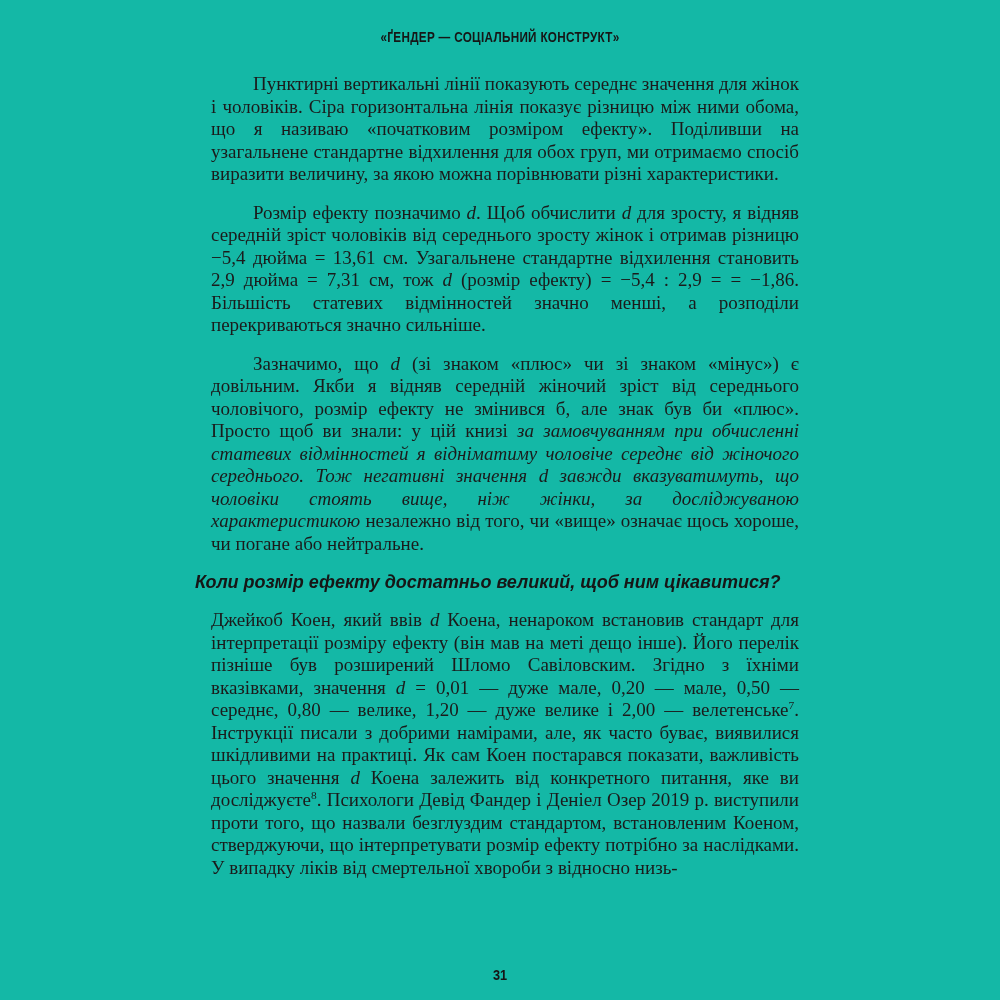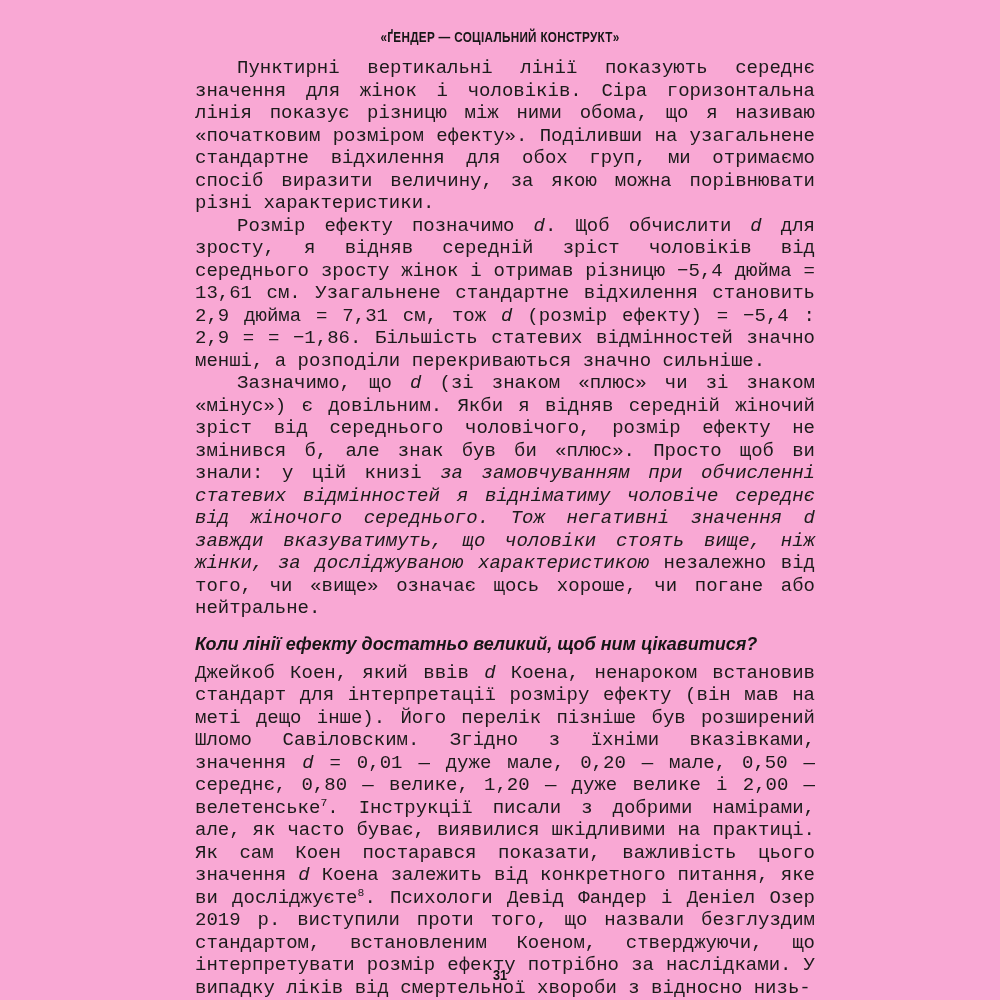--- a/index.html
+++ b/index.html
@@ -4,21 +4,21 @@
 <style>
   html, body {
     margin: 0;
     padding: 0;
     background: #ffffff;
   }
   .page {
     position: relative;
     width: 1000px;
     height: 1000px;
-    background: #f9a8d4;
+    background: #14b8a6;
     color: #1b1b1b;
     font-family: "Liberation Serif", serif;
     overflow: hidden;
   }
   .running-head {
     position: absolute;
     top: 28px;
     left: 0;
     width: 100%;
     text-align: center;
@@ -33,22 +33,21 @@
     position: absolute;
     left: 195px;
     top: 57px;
     width: 620px;
     font-size: 19px;
     line-height: 22.5px;
     text-align: justify;
     color: #1b1b1b;
   }
   .text-column p.body {
-    margin: 0;
-    font-family: Liberation Mono, monospace;
+    margin: 16px;
   }
   .text-column p.body.indent {
     text-indent: 42px;
   }
   .text-column h2.subheading {
     margin: 13px 0 7px 0;
     font-family: "Liberation Sans", sans-serif;
     font-style: italic;
     font-weight: 700;
     font-size: 18px;
@@ -80,18 +79,18 @@
 </head>
 <body>
 
 <div class="page">
   <header class="running-head">«ҐЕНДЕР — СОЦІАЛЬНИЙ КОНСТРУКТ»</header>
 
   <main class="text-column" id="body-text">
       <p class="body indent">Пунктирні вертикальні лінії показують середнє значення для жінок і чоловіків. Сіра горизонтальна лінія показує різницю між ними обома, що я називаю «початковим розміром ефекту». Поділивши на узагальнене стандартне відхилення для обох груп, ми отримаємо спосіб виразити величину, за якою можна порівнювати різні характеристики.</p>
       <p class="body indent">Розмір ефекту позначимо <i>d</i>. Щоб обчислити <i>d</i> для зросту, я відняв середній зріст чоловіків від середнього зросту жінок і отримав різницю −5,4 дюйма = 13,61 см. Узагальнене стандартне відхилення становить 2,9 дюйма = 7,31 см, тож <i>d</i> (розмір ефекту) = −5,4 : 2,9 = = −1,86. Більшість статевих відмінностей значно менші, а розподіли перекриваються значно сильніше.</p>
       <p class="body indent">Зазначимо, що <i>d</i> (зі знаком «плюс» чи зі знаком «мінус») є довільним. Якби я відняв середній жіночий зріст від середнього чоловічого, розмір ефекту не змінився б, але знак був би «плюс». Просто щоб ви знали: у цій книзі <i>за замовчуванням при обчисленні статевих відмінностей я відніматиму чоловіче середнє від жіночого середнього. Тож негативні значення d завжди вказуватимуть, що чоловіки стоять вище, ніж жінки, за досліджуваною характеристикою</i> незалежно від того, чи «вище» означає щось хороше, чи погане або нейтральне.</p>
-      <h2 class="subheading">Коли лінії ефекту достатньо великий, щоб ним цікавитися?</h2>
+      <h2 class="subheading">Коли розмір ефекту достатньо великий, щоб ним цікавитися?</h2>
       <p class="body">Джейкоб Коен, який ввів <i>d</i> Коена, ненароком встановив стандарт для інтерпретації розміру ефекту (він мав на меті дещо інше). Його перелік пізніше був розширений Шломо Савіловским. Згідно з їхніми вказівками, значення <i>d</i> = 0,01 — дуже мале, 0,20 — мале, 0,50 — середнє, 0,80 — велике, 1,20 — дуже велике і 2,00 — велетенське<sup>7</sup>. Інструкції писали з добрими намірами, але, як часто буває, виявилися шкідливими на практиці. Як сам Коен постарався показати, важливість цього значення <i>d</i> Коена залежить від конкретного питання, яке ви досліджуєте<sup>8</sup>. Психологи Девід Фандер і Деніел Озер 2019 р. виступили проти того, що назвали безглуздим стандартом, встановленим Коеном, стверджуючи, що інтерпретувати розмір ефекту потрібно за наслідками. У випадку ліків від смертельної хвороби з відносно низь-</p>
     </main>
 
   <footer class="page-number">31</footer>
 </div>
 
 </body></html>

